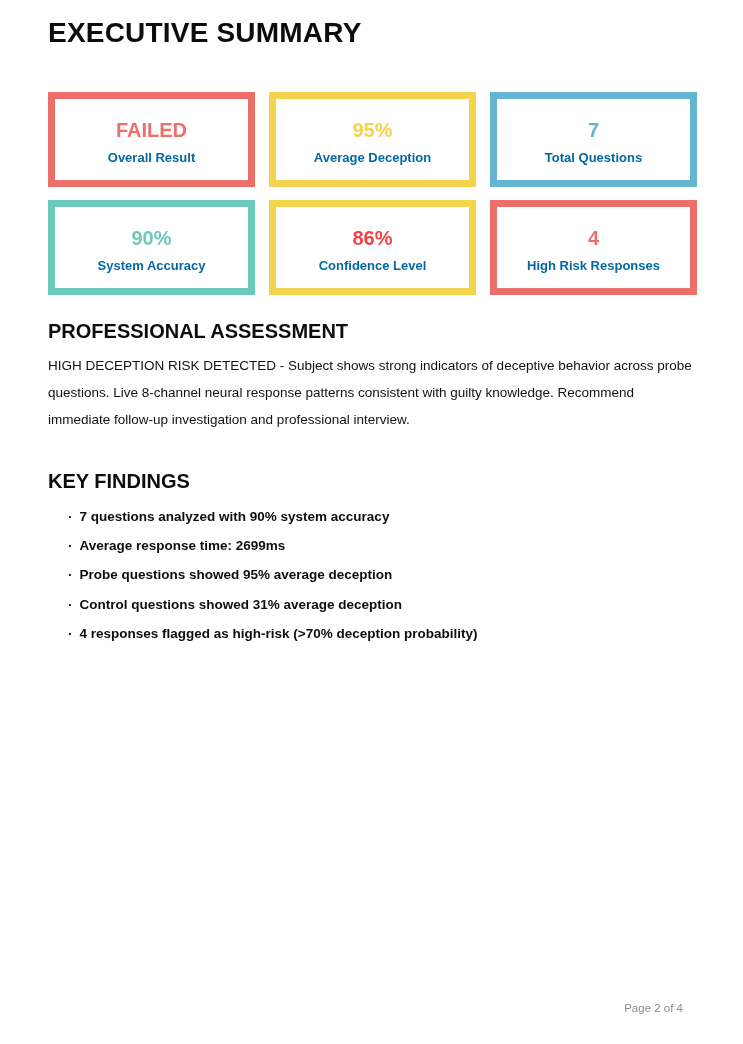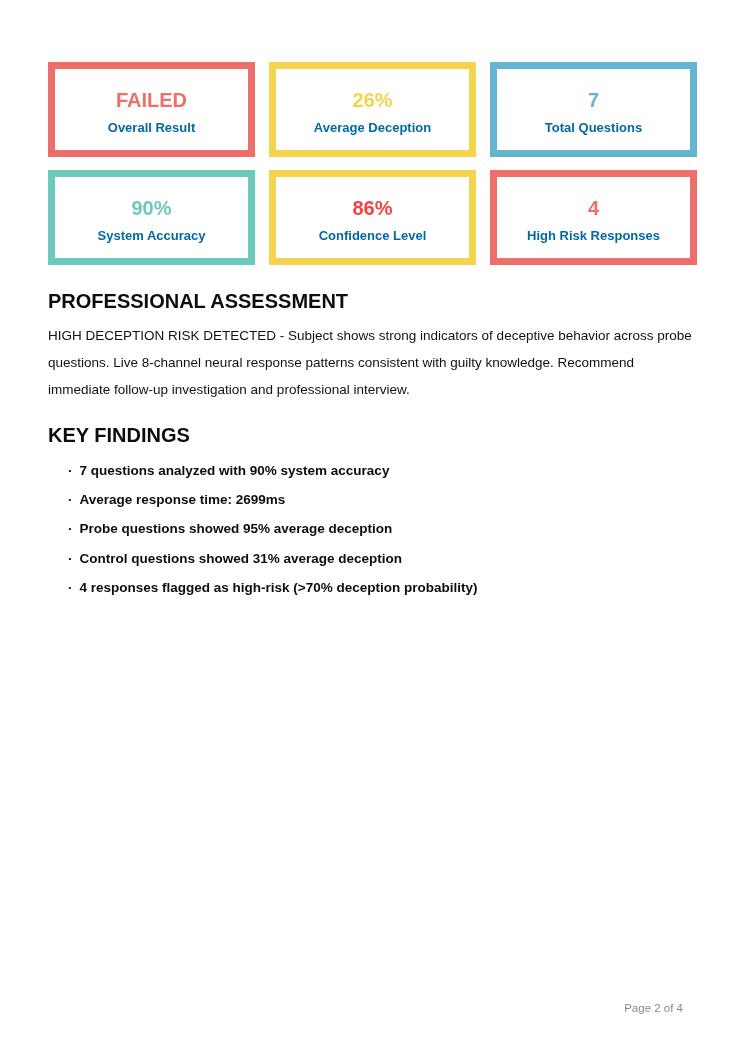--- a/index.html
+++ b/index.html
@@ -58,21 +58,21 @@
     line-height: 24px;
   }
   .assessment-heading { margin-top: 24px; }
   .assessment-body {
     margin-top: 9px;
     font-size: 13.5px;
     line-height: 27px;
     color: #111111;
     max-width: 650px;
   }
-  .findings-heading { margin-top: 20px; }
+  .findings-heading { margin-top: 36px; }
   .findings-list {
     margin-top: 16px;
     list-style: none;
     padding-left: 20px;
   }
   .findings-list li {
     font-size: 13.5px;
     font-weight: bold;
     color: #0d0d0d;
     line-height: 1.2;
@@ -92,28 +92,29 @@
     color: #8a8a8a;
     line-height: 14px;
   }
 </style>
 </head>
 <body>
 
 <div class="page">
   <div class="content">
 
+    <h1 class="doc-title">EXECUTIVE SUMMARY</h1>
 
     <div class="card-grid">
       <div class="stat-card" style="border-color: rgb(237, 111, 106);">
         <div class="card-value" style="color: rgb(237, 111, 106);">FAILED</div>
         <div class="card-label">Overall Result</div>
       </div>
       <div class="stat-card" style="border-color: rgb(245, 212, 77);">
-        <div class="card-value" style="color: rgb(245, 212, 77);">26%</div>
+        <div class="card-value" style="color: rgb(245, 212, 77);">95%</div>
         <div class="card-label">Average Deception</div>
       </div>
       <div class="stat-card" style="border-color: rgb(101, 181, 209);">
         <div class="card-value" style="color: rgb(101, 181, 209);">7</div>
         <div class="card-label">Total Questions</div>
       </div>
       <div class="stat-card" style="border-color: rgb(110, 201, 189);">
         <div class="card-value" style="color: rgb(110, 201, 189);">90%</div>
         <div class="card-label">System Accuracy</div>
       </div>

